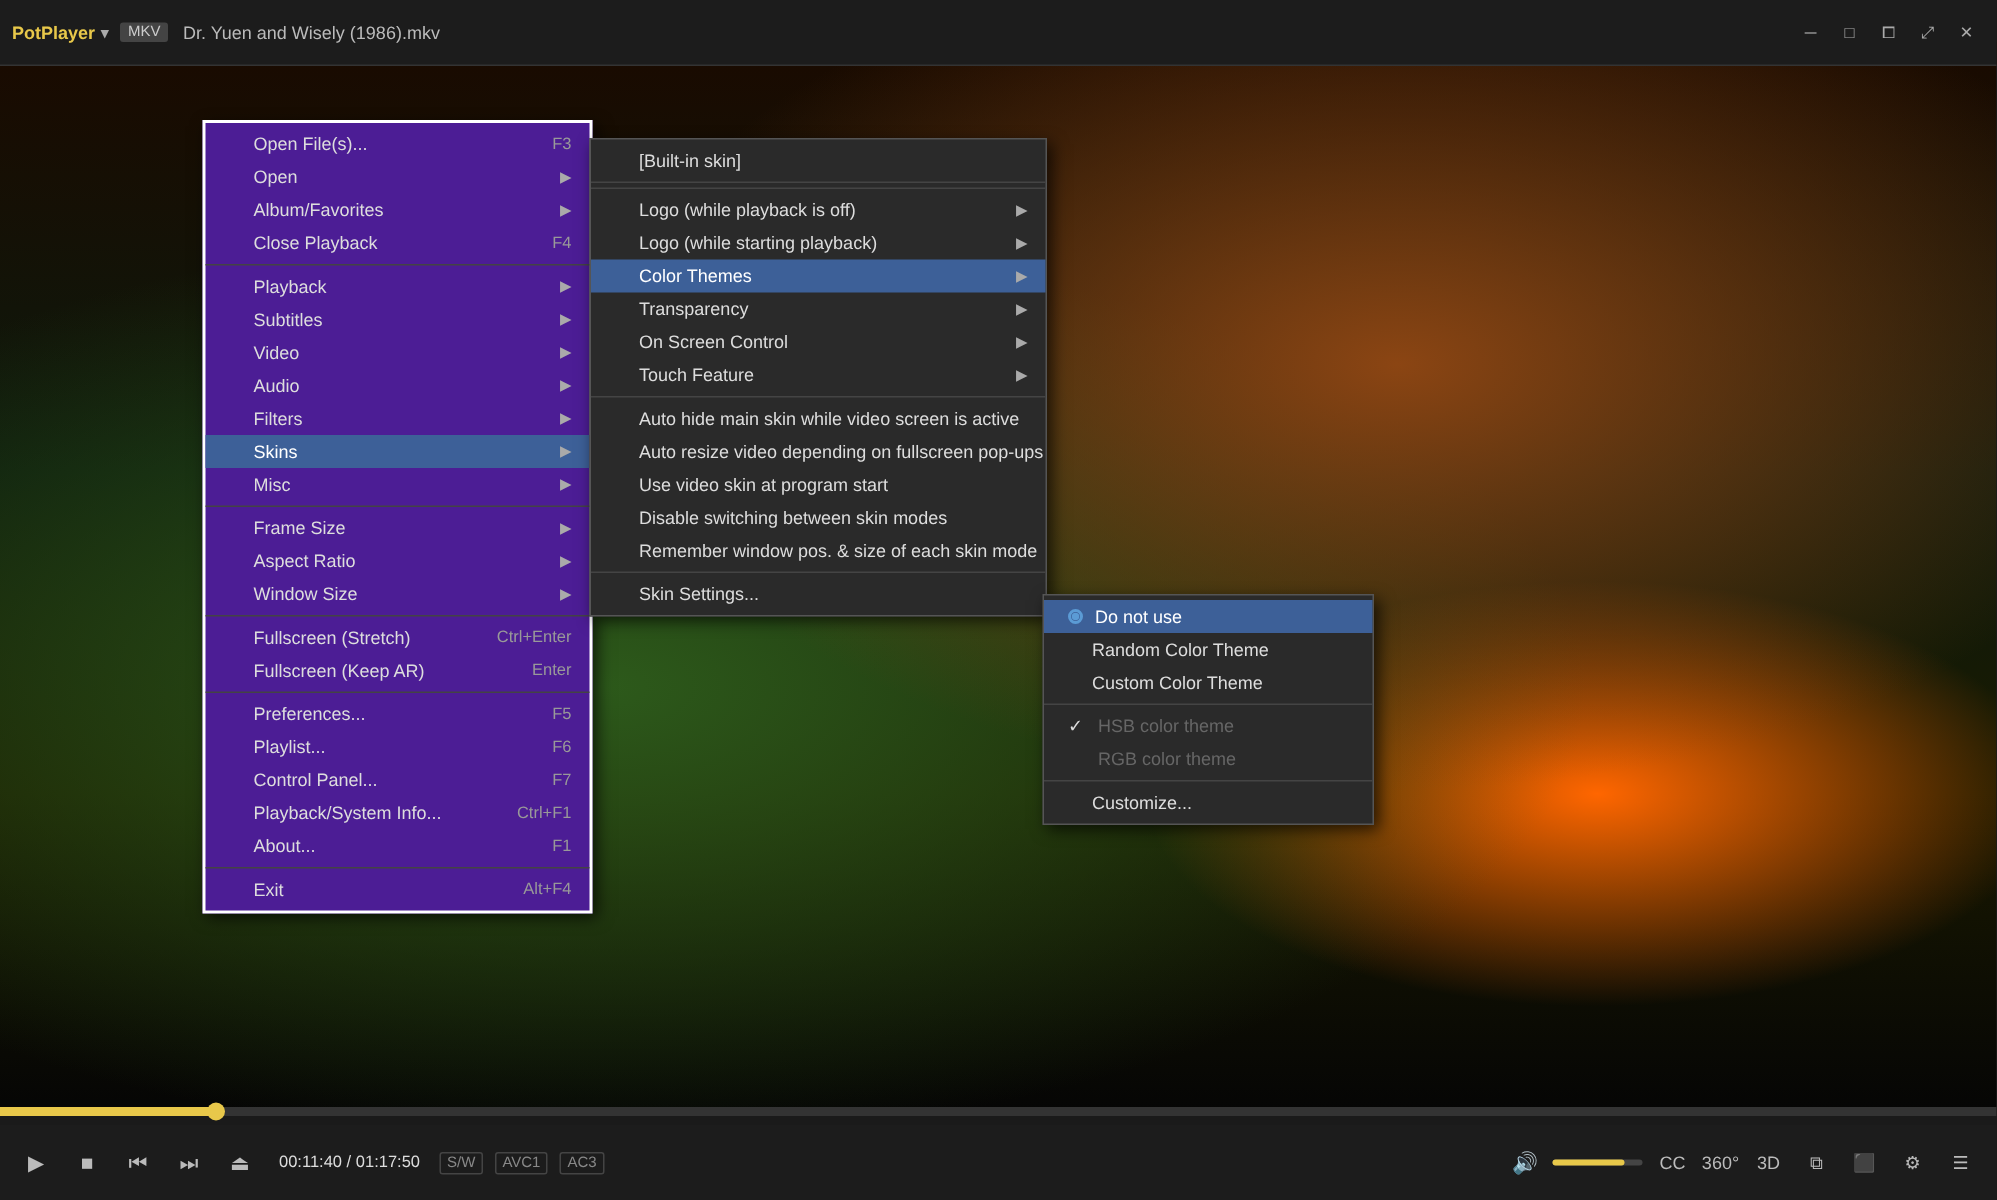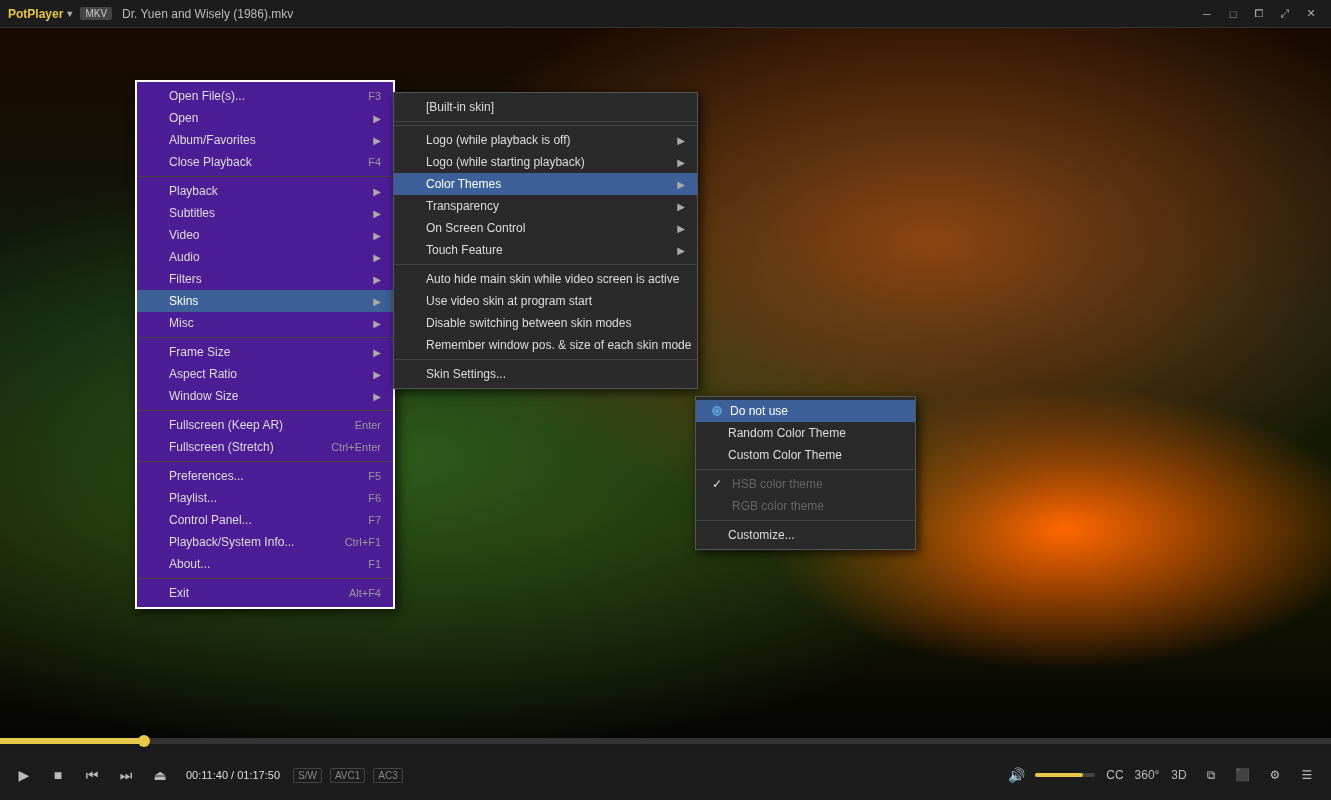--- a/index.html
+++ b/index.html
@@ -9,21 +9,21 @@
       background: #1a1a1a;
       font-family: 'Segoe UI', Tahoma, Arial, sans-serif;
       font-size: 12px;
       color: #ddd;
       overflow: hidden;
       position: relative;
     }
 
     
     #titlebar {
-      height: 28px;
+      height: 44px;
       background: #1c1c1c;
       display: flex;
       align-items: center;
       padding: 0 8px;
       position: relative;
       z-index: 100;
       border-bottom: 1px solid #333;
     }
     #titlebar .app-name {
       color: #e8c84a;
@@ -410,28 +410,28 @@
     <span class="arrow">▶</span>
   </div>
   <div class="menu-item">
     <span class="dot-placeholder"></span>
     <span class="label">Window Size</span>
     <span class="arrow">▶</span>
   </div>
   <div class="menu-separator"></div>
   <div class="menu-item">
     <span class="dot-placeholder"></span>
+    <span class="label">Fullscreen (Stretch)</span>
+    <span class="shortcut">Ctrl+Enter</span>
+  </div>
+  <div class="menu-item">
+    <span class="dot-placeholder"></span>
     <span class="label">Fullscreen (Keep AR)</span>
     <span class="shortcut">Enter</span>
   </div>
-  <div class="menu-item">
-    <span class="dot-placeholder"></span>
-    <span class="label">Fullscreen (Stretch)</span>
-    <span class="shortcut">Ctrl+Enter</span>
-  </div>
   <div class="menu-separator"></div>
   <div class="menu-item">
     <span class="dot-placeholder"></span>
     <span class="label">Preferences...</span>
     <span class="shortcut">F5</span>
   </div>
   <div class="menu-item">
     <span class="dot-placeholder"></span>
     <span class="label">Playlist...</span>
     <span class="shortcut">F6</span>
@@ -493,20 +493,24 @@
   </div>
   <div class="menu-item">
     <span class="dot-placeholder"></span>
     <span class="label">Touch Feature</span>
     <span class="arrow">▶</span>
   </div>
   <div class="menu-separator"></div>
   <div class="menu-item">
     <span class="dot-placeholder"></span>
     <span class="label">Auto hide main skin while video screen is active</span>
+  </div>
+  <div class="menu-item">
+    <span class="dot-placeholder"></span>
+    <span class="label">Auto resize video depending on fullscreen pop-ups</span>
   </div>
   <div class="menu-item">
     <span class="dot-placeholder"></span>
     <span class="label">Use video skin at program start</span>
   </div>
   <div class="menu-item">
     <span class="dot-placeholder"></span>
     <span class="label">Disable switching between skin modes</span>
   </div>
   <div class="menu-item">

